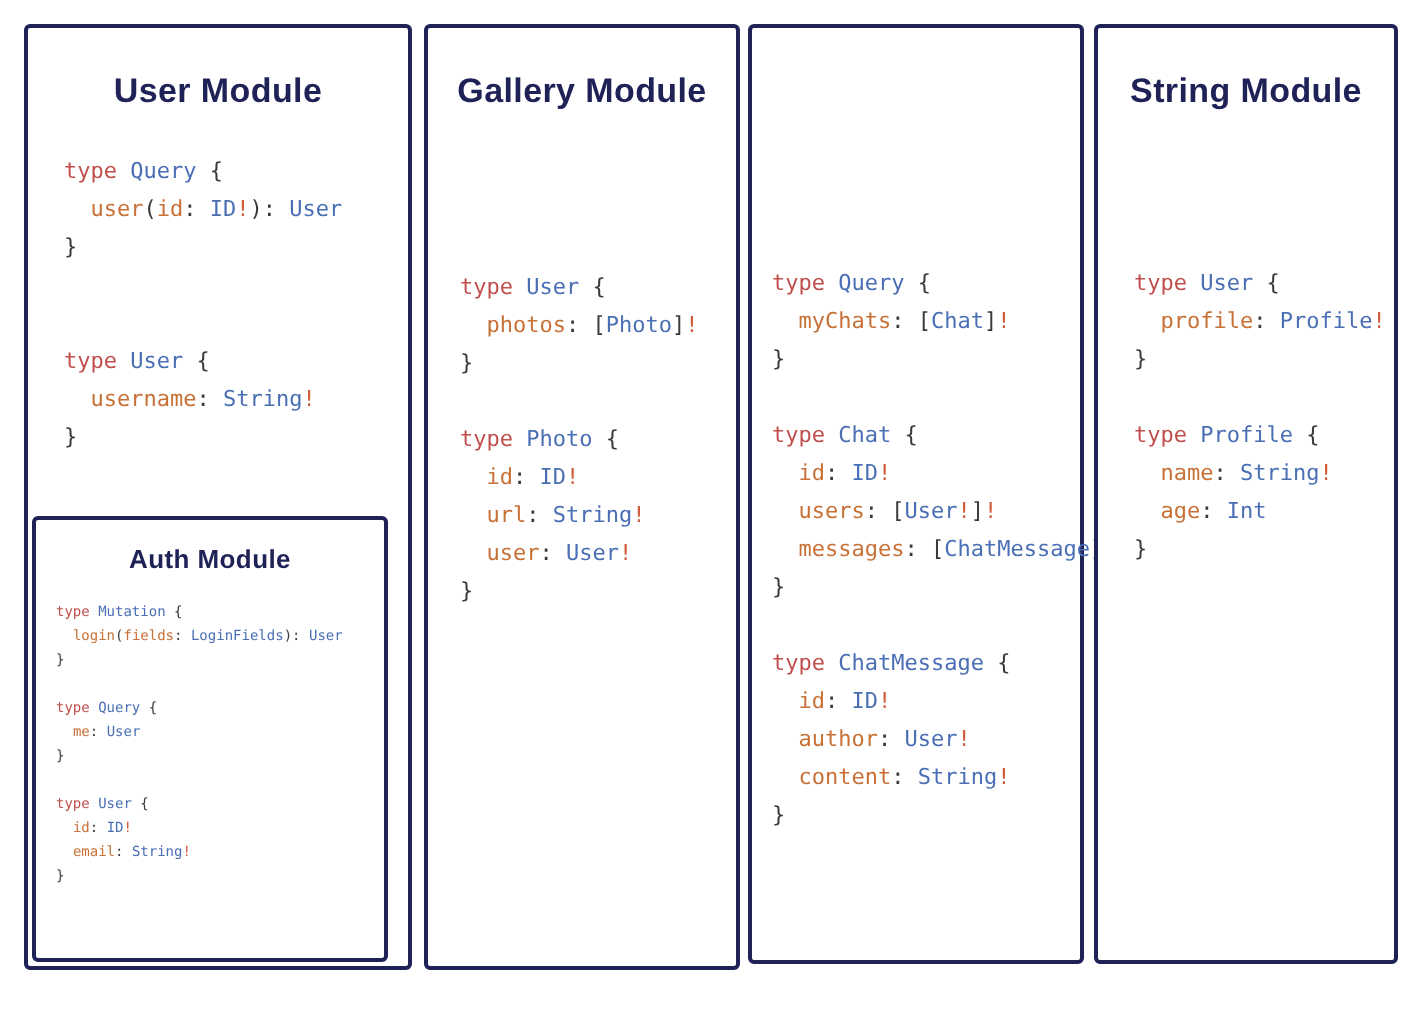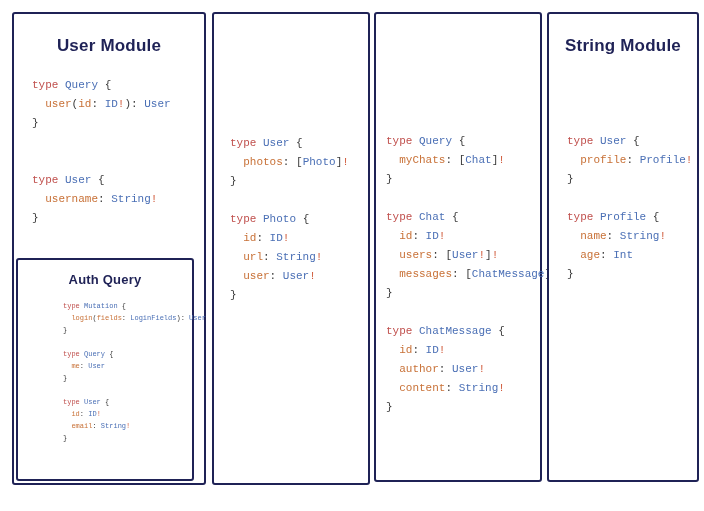--- a/index.html
+++ b/index.html
@@ -71,41 +71,41 @@
     border-radius: 3px;
   }
   .card-title-sm {
     font-size: 13px;
     line-height: 16px;
     margin-top: 12px;
   }
   .code-sm {
     font-size: 7px;
     line-height: 12px;
-    margin-left: 35px;
   }
 
-  .code-area { position: absolute; left: 0; right: 0; font-family: Liberation Mono, monospace; }
+  .code-area { position: absolute; left: 0; right: 0; }
 </style>
 </head>
 <body>
 
 <div id="board">
 
   <div class="module-card" id="card-user" style="left:12px; top:12px; width:194px; height:473px;">
     <div class="module-title card-title-lg">User Module</div>
     <div class="code-area code-block code-lg" style="top:62px; padding-left:18px;"><div><span class="t-kw">type </span><span class="t-type">Query</span><span class="t-punct"> {</span></div><div><span class="t-punct">  </span><span class="t-field">user</span><span class="t-punct">(</span><span class="t-field">id</span><span class="t-punct">: </span><span class="t-type">ID</span><span class="t-bang">!</span><span class="t-punct">): </span><span class="t-type">User</span></div><div><span class="t-punct">}</span></div><div>&nbsp;</div><div>&nbsp;</div><div><span class="t-kw">type </span><span class="t-type">User</span><span class="t-punct"> {</span></div><div><span class="t-punct">  </span><span class="t-field">username</span><span class="t-punct">: </span><span class="t-type">String</span><span class="t-bang">!</span></div><div><span class="t-punct">}</span></div></div>
 
     <div class="inner-card" id="card-auth" style="left:2px; top:244px; width:178px; height:223px;">
-      <div class="module-title card-title-sm">Auth Query</div>
+      <div class="module-title card-title-sm">Auth Module</div>
       <div class="code-area code-block code-sm" style="top:40px; padding-left:10px;"><div><span class="t-kw">type </span><span class="t-type">Mutation</span><span class="t-punct"> {</span></div><div><span class="t-punct">  </span><span class="t-field">login</span><span class="t-punct">(</span><span class="t-field">fields</span><span class="t-punct">: </span><span class="t-type">LoginFields</span><span class="t-punct">): </span><span class="t-type">User</span></div><div><span class="t-punct">}</span></div><div>&nbsp;</div><div><span class="t-kw">type </span><span class="t-type">Query</span><span class="t-punct"> {</span></div><div><span class="t-punct">  </span><span class="t-field">me</span><span class="t-punct">: </span><span class="t-type">User</span></div><div><span class="t-punct">}</span></div><div>&nbsp;</div><div><span class="t-kw">type </span><span class="t-type">User</span><span class="t-punct"> {</span></div><div><span class="t-punct">  </span><span class="t-field">id</span><span class="t-punct">: </span><span class="t-type">ID</span><span class="t-bang">!</span></div><div><span class="t-punct">  </span><span class="t-field">email</span><span class="t-punct">: </span><span class="t-type">String</span><span class="t-bang">!</span></div><div><span class="t-punct">}</span></div></div>
     </div>
   </div>
 
   <div class="module-card" id="card-gallery" style="left:212px; top:12px; width:158px; height:473px;">
+    <div class="module-title card-title-lg">Gallery Module</div>
     <div class="code-area code-block code-lg" style="top:120px; padding-left:16px;"><div><span class="t-kw">type </span><span class="t-type">User</span><span class="t-punct"> {</span></div><div><span class="t-punct">  </span><span class="t-field">photos</span><span class="t-punct">: </span><span class="t-punct">[</span><span class="t-type">Photo</span><span class="t-punct">]</span><span class="t-bang">!</span></div><div><span class="t-punct">}</span></div><div>&nbsp;</div><div><span class="t-kw">type </span><span class="t-type">Photo</span><span class="t-punct"> {</span></div><div><span class="t-punct">  </span><span class="t-field">id</span><span class="t-punct">: </span><span class="t-type">ID</span><span class="t-bang">!</span></div><div><span class="t-punct">  </span><span class="t-field">url</span><span class="t-punct">: </span><span class="t-type">String</span><span class="t-bang">!</span></div><div><span class="t-punct">  </span><span class="t-field">user</span><span class="t-punct">: </span><span class="t-type">User</span><span class="t-bang">!</span></div><div><span class="t-punct">}</span></div></div>
   </div>
 
   <div class="module-card" id="card-chat" style="left:374px; top:12px; width:168px; height:470px;">
     <div class="code-area code-block code-lg" style="top:118px; padding-left:10px;"><div><span class="t-kw">type </span><span class="t-type">Query</span><span class="t-punct"> {</span></div><div><span class="t-punct">  </span><span class="t-field">myChats</span><span class="t-punct">: </span><span class="t-punct">[</span><span class="t-type">Chat</span><span class="t-punct">]</span><span class="t-bang">!</span></div><div><span class="t-punct">}</span></div><div>&nbsp;</div><div><span class="t-kw">type </span><span class="t-type">Chat</span><span class="t-punct"> {</span></div><div><span class="t-punct">  </span><span class="t-field">id</span><span class="t-punct">: </span><span class="t-type">ID</span><span class="t-bang">!</span></div><div><span class="t-punct">  </span><span class="t-field">users</span><span class="t-punct">: </span><span class="t-punct">[</span><span class="t-type">User</span><span class="t-bang">!</span><span class="t-punct">]</span><span class="t-bang">!</span></div><div><span class="t-punct">  </span><span class="t-field">messages</span><span class="t-punct">: </span><span class="t-punct">[</span><span class="t-type">ChatMessage</span><span class="t-punct">]</span><span class="t-bang">!</span></div><div><span class="t-punct">}</span></div><div>&nbsp;</div><div><span class="t-kw">type </span><span class="t-type">ChatMessage</span><span class="t-punct"> {</span></div><div><span class="t-punct">  </span><span class="t-field">id</span><span class="t-punct">: </span><span class="t-type">ID</span><span class="t-bang">!</span></div><div><span class="t-punct">  </span><span class="t-field">author</span><span class="t-punct">: </span><span class="t-type">User</span><span class="t-bang">!</span></div><div><span class="t-punct">  </span><span class="t-field">content</span><span class="t-punct">: </span><span class="t-type">String</span><span class="t-bang">!</span></div><div><span class="t-punct">}</span></div></div>
   </div>
 
   <div class="module-card" id="card-profile" style="left:547px; top:12px; width:152px; height:470px;">
     <div class="module-title card-title-lg">String Module</div>
     <div class="code-area code-block code-lg" style="top:118px; padding-left:18px;"><div><span class="t-kw">type </span><span class="t-type">User</span><span class="t-punct"> {</span></div><div><span class="t-punct">  </span><span class="t-field">profile</span><span class="t-punct">: </span><span class="t-type">Profile</span><span class="t-bang">!</span></div><div><span class="t-punct">}</span></div><div>&nbsp;</div><div><span class="t-kw">type </span><span class="t-type">Profile</span><span class="t-punct"> {</span></div><div><span class="t-punct">  </span><span class="t-field">name</span><span class="t-punct">: </span><span class="t-type">String</span><span class="t-bang">!</span></div><div><span class="t-punct">  </span><span class="t-field">age</span><span class="t-punct">: </span><span class="t-type">Int</span></div><div><span class="t-punct">}</span></div></div>

